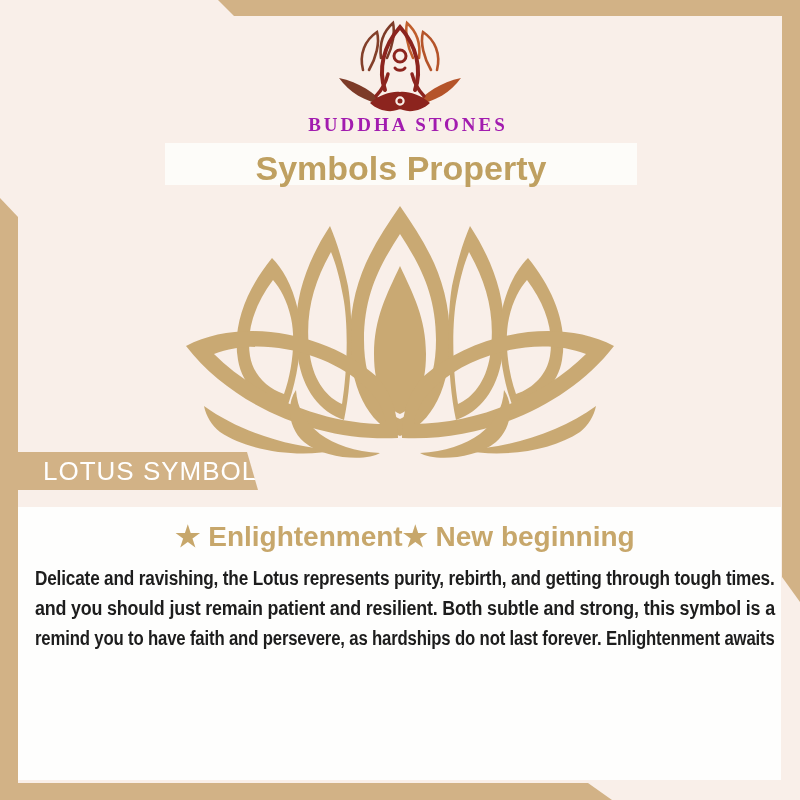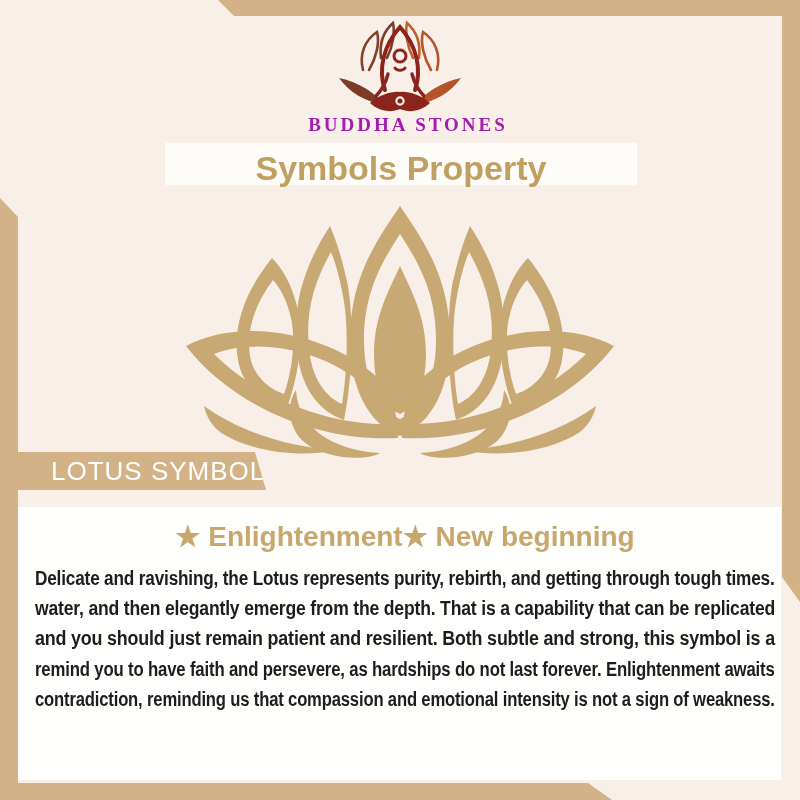--- a/index.html
+++ b/index.html
@@ -27,21 +27,21 @@
   
   .title-bar{
     position:absolute;left:165px;top:143px;width:472px;height:42px;
     background:#fdfcf9;text-align:center;line-height:50px;
     font-size:34px;font-weight:bold;color:#bfa061;letter-spacing:0px;
   }
   
   .lotus{position:absolute;left:180px;top:200px;width:440px;height:258px;}
   
   .section-banner{
-    position:absolute;left:8px;top:452px;width:262px;height:38px;
+    position:absolute;left:0;top:452px;width:262px;height:38px;
     background:#d2b286;clip-path:polygon(0 0,247px 0,258px 100%,0 100%);
     line-height:38px;padding-left:43px;box-sizing:border-box;
     font-size:26px;color:#ffffff;letter-spacing:1px;font-weight:400;
   }
   
   .panel{
     position:absolute;left:18px;top:507px;width:763px;height:273px;
     background:#fefefd;box-sizing:border-box;padding:8px 6px 12px 17px;
   }
   .heading{
@@ -120,20 +120,18 @@
   </svg>
 
   <div class="section-banner">
     <span>LOTUS SYMBOL</span>
   </div>
 
   <div class="panel">
     <div class="heading">★ Enlightenment★ New beginning</div>
     <div>
       <div class="body-line"><span style="transform: scaleX(0.859);">Delicate and ravishing, the Lotus represents purity, rebirth, and getting through tough times.</span></div>
-      <div class="body-line"><span style="transform: scaleX(0.878);">water, and then elegantly emerge from the depth. That is a capability that can be replicated</span></div>
       <div class="body-line"><span style="transform: scaleX(0.894);">and you should just remain patient and resilient. Both subtle and strong, this symbol is a</span></div>
       <div class="body-line"><span style="transform: scaleX(0.837);">remind you to have faith and persevere, as hardships do not last forever. Enlightenment awaits</span></div>
-      <div class="body-line"><span style="transform: scaleX(0.831);">contradiction, reminding us that compassion and emotional intensity is not a sign of weakness.</span></div>
     </div>
   </div>
 
 </div>
 
 </body></html>

